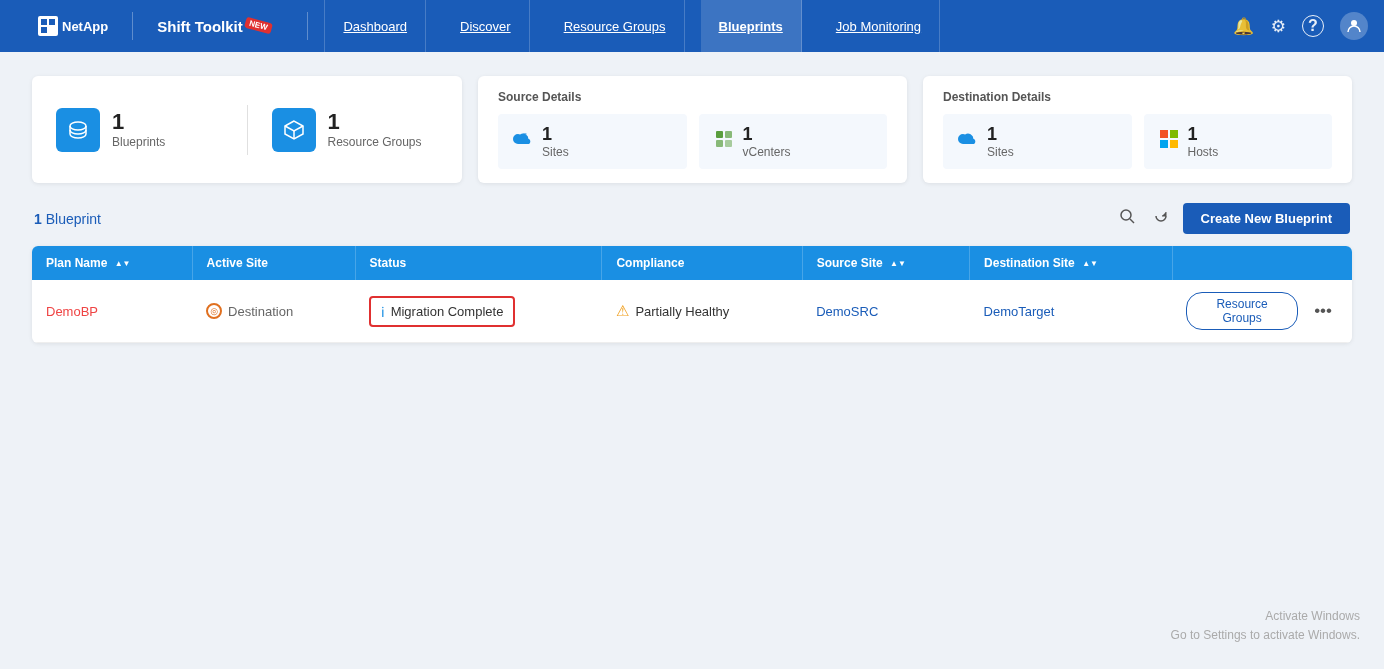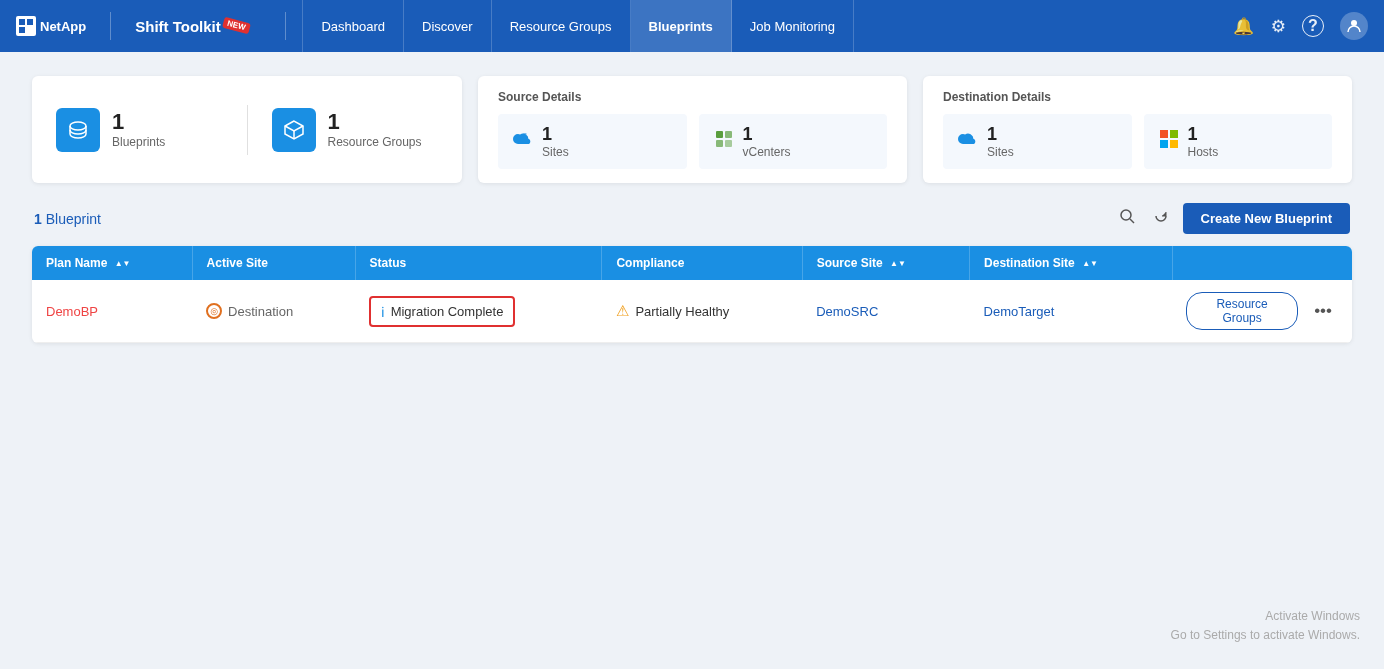--- a/index.html
+++ b/index.html
@@ -13,20 +13,21 @@
       align-items: center;
       padding: 0 16px;
       color: white;
       position: relative;
     }
     .navbar-brand {
       display: flex;
       align-items: center;
       gap: 8px;
       margin-right: 20px;
+      margin-left: 22px;
     }
     .netapp-logo {
       display: flex;
       align-items: center;
       gap: 4px;
       font-size: 13px;
       font-weight: 600;
     }
     .netapp-logo .logo-icon {
       width: 20px;
@@ -53,22 +54,23 @@
     }
     .nav-divider {
       width: 1px;
       height: 28px;
       background: rgba(255,255,255,0.3);
       margin: 0 16px;
     }
     .nav-links {
       display: flex;
       align-items: flex-end;
-      gap: 0;
+      gap: 16px;
       flex: 1;
+      text-decoration: underline;
     }
     .nav-link {
       color: white;
       font-size: 13px;
       padding: 0 18px;
       height: 52px;
       display: flex;
       align-items: center;
       cursor: pointer;
       border-right: 1px solid rgba(255,255,255,0.2);

